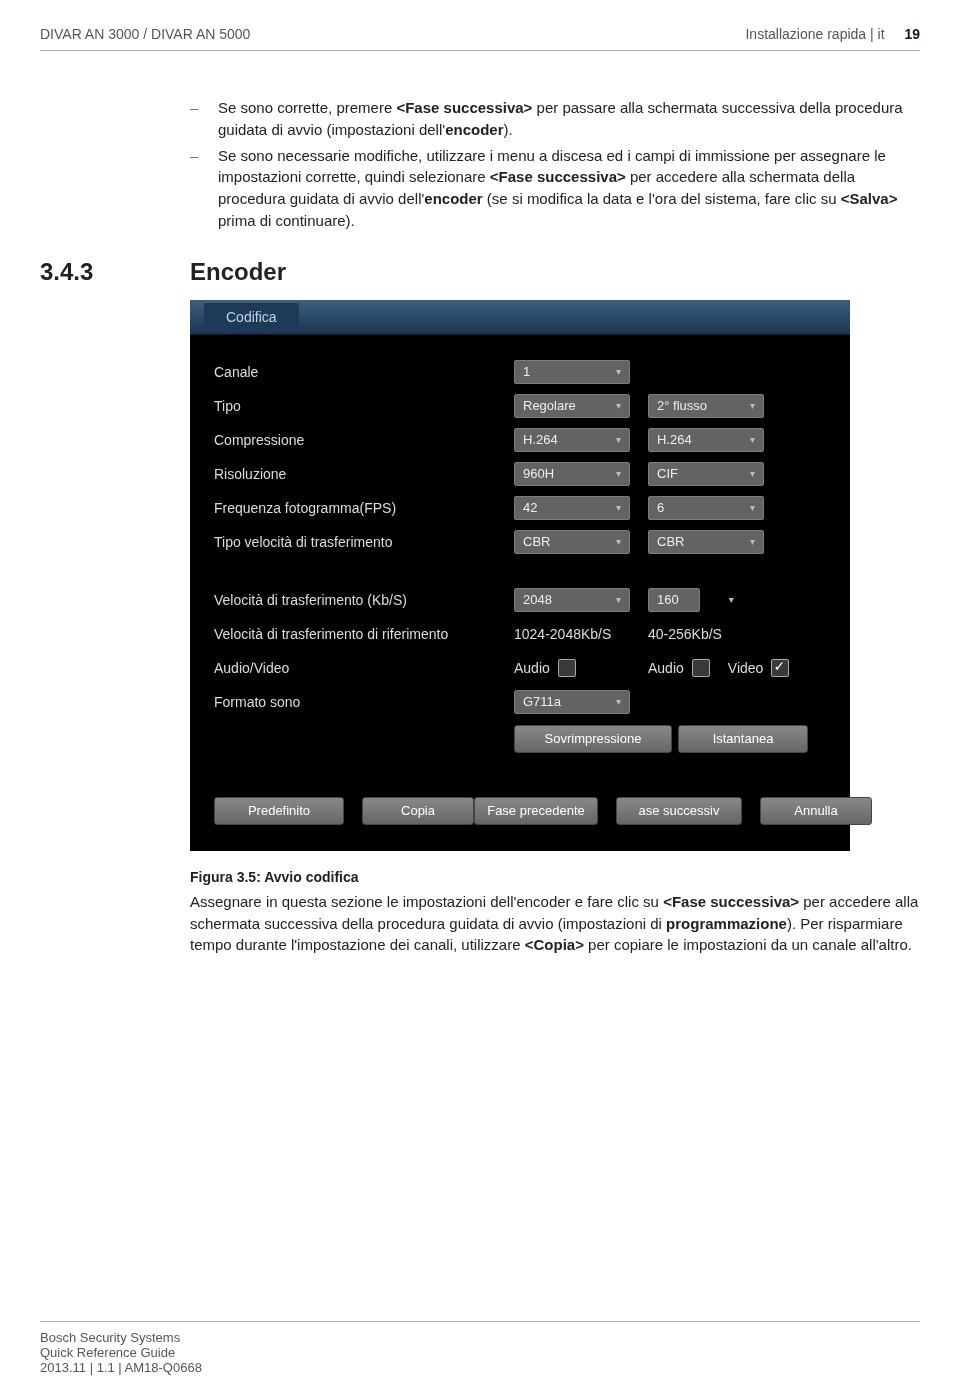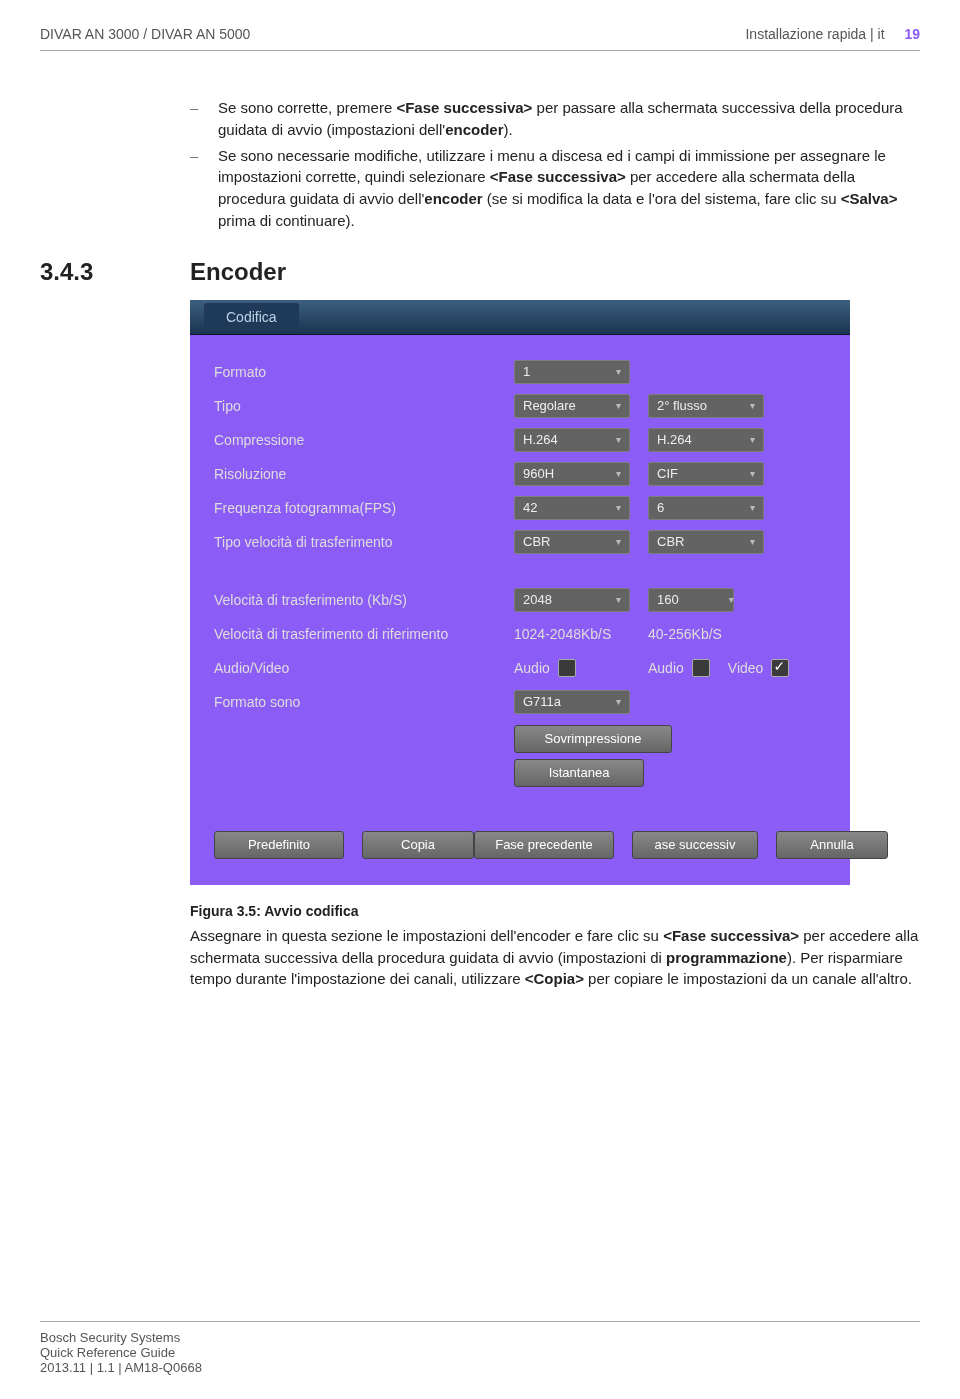--- a/index.html
+++ b/index.html
@@ -20,21 +20,21 @@
   }
   .header-row {
     display: flex;
     justify-content: space-between;
     align-items: flex-end;
     font-size: 14px;
     color: #555;
   }
   .header-row .page-num {
     font-weight: bold;
-    color: #8b5cf6;
+    color: #0f172a;
     margin-left: 16px;
   }
   .header-rule {
     border-top: 1px solid #aaa;
     margin-top: 8px;
   }
   .right-col {
     margin-left: 150px;
     margin-top: 46px;
   }
@@ -71,21 +71,21 @@
     font-weight: bold;
   }
 
   
   .screenshot-wrap {
     margin-left: 150px;
     margin-top: 14px;
   }
   .ui-panel {
     width: 660px;
-    background: #8b5cf6;
+    background: #000000;
     color: #fff;
     font-family: Arial, sans-serif;
     font-size: 14px;
   }
   .ui-titlebar {
     height: 34px;
     background: linear-gradient(to bottom, #3c5f80, #1b3450);
     border-bottom: 1px solid #0a1a2a;
     display: flex;
     align-items: center;
@@ -123,21 +123,21 @@
     height: 24px;
     padding: 0 8px;
     background: #636363;
     border: 1px solid #7d7d7d;
     border-radius: 2px;
     color: #eee;
     font-size: 13px;
     box-sizing: border-box;
   }
   .ui-select.w-main { width: 116px; }
-  .ui-select.w-small { width: 86px; gap: 44px; }
+  .ui-select.w-small { width: 52px; gap: 44px; }
   .ui-caret {
     margin-left: 6px;
     font-size: 10px;
     color: #bbb;
   }
   .col-a { display:inline-block; }
   .col-b { margin-left: 18px; display: inline-flex; align-items: center; }
   .ui-static {
     display: inline-block;
     color: #ddd;
@@ -167,37 +167,37 @@
     height: 26px;
     padding: 0 14px;
     background: linear-gradient(to bottom,#888,#666);
     border: 1px solid #444;
     color: #fff;
     font-size: 13px;
     border-radius: 3px;
   }
   .btn-row-extra {
     display:flex;
-    flex-direction:column;
+    flex-direction:row;
     gap:6px;
     margin-left:300px;
     margin-top:6px;
   }
   .ui-footer {
     display:flex;
     justify-content: space-between;
     align-items: center;
     padding: 0 24px 26px 24px;
     margin-top: 34px;
   }
   .ui-footer-left, .ui-footer-right {
     display:flex;
     gap: 18px;
   }
-  .ui-button.wide { padding: 0 10px; width: 118px; }
+  .ui-button.wide { padding: 0 2px; width: 118px; }
   .ui-button.med  { width: 100px; }
   .ui-button.sm   { width: 82px; }
 
   .caption-block {
     margin-left: 150px;
     margin-top: 16px;
     line-height: 1.45;
   }
   .caption-line { font-size: 14px; }
   .caption-body { margin-top: 4px; }
@@ -251,21 +251,21 @@
   </div>
 
   <div class="screenshot-wrap">
     <div class="ui-panel">
       <div class="ui-titlebar">
         <div class="ui-tab">Codifica</div>
       </div>
       <div class="ui-body">
 
         <div class="ui-row">
-          <div class="ui-label">Formato</div>
+          <div class="ui-label">Canale</div>
           <span class="col-a"><span class="ui-select w-main">
                 <span>1</span>
                 <span class="ui-caret">▾</span>
               </span></span>
         </div>
 
         <div class="ui-row">
           <div class="ui-label">Tipo</div>
           <span class="col-a"><span class="ui-select w-main">
                 <span>Regolare</span>

